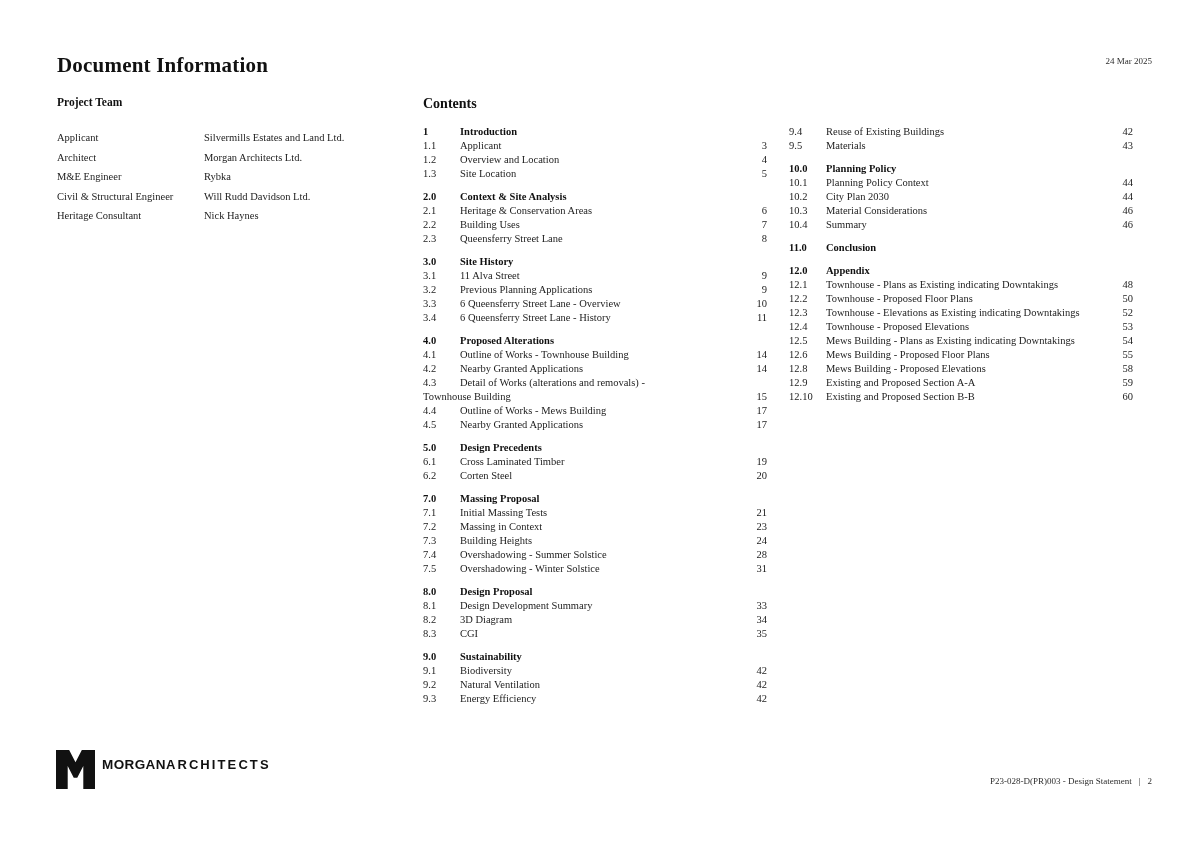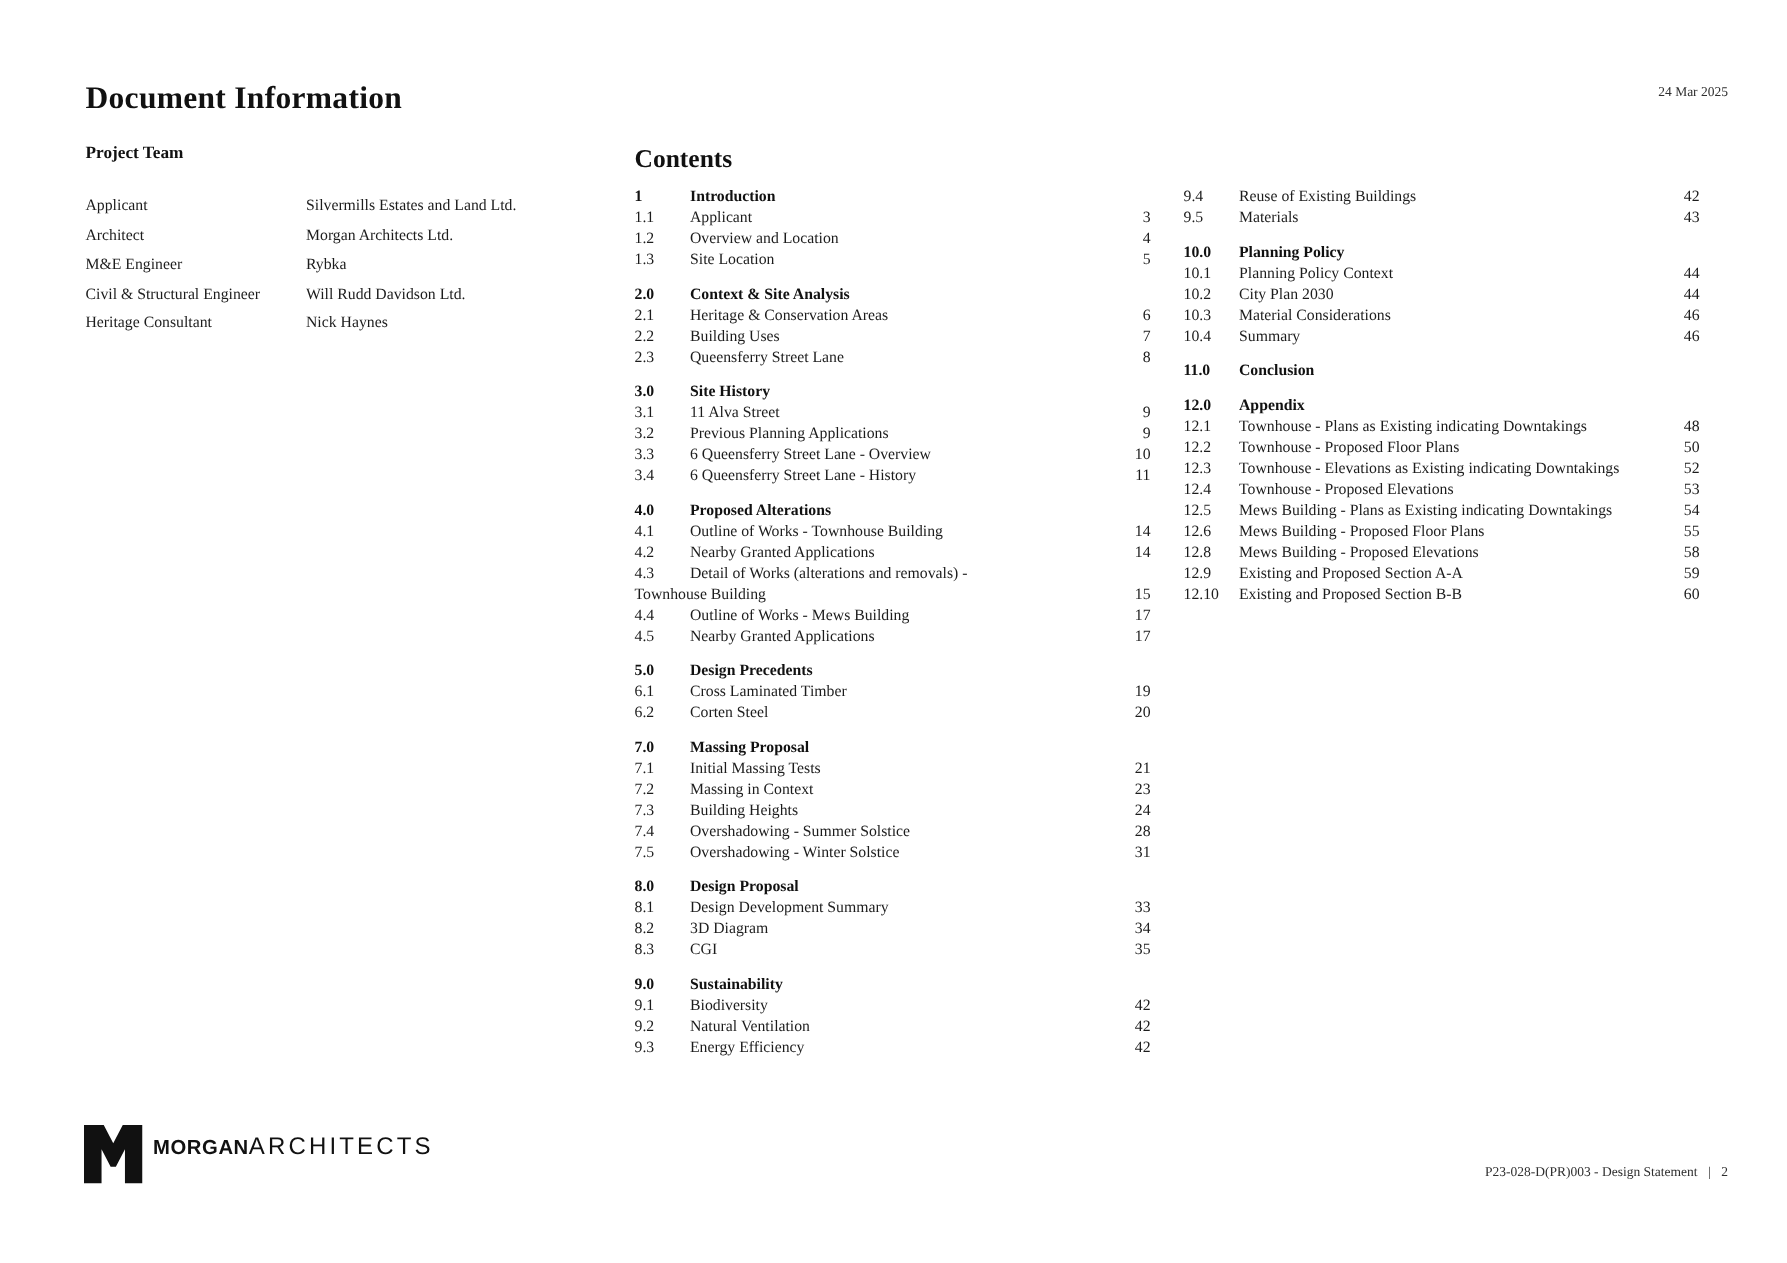--- a/index.html
+++ b/index.html
@@ -15,37 +15,37 @@
   .doc-title{
     position:absolute;left:57px;top:53px;
     font-size:21px;font-weight:bold;color:#111;letter-spacing:0.2px;
   }
   .doc-date{position:absolute;right:58px;top:56px;font-size:9px;color:#2e2e2e;}
 
   .team-heading{position:absolute;left:57px;top:96px;font-size:11.5px;font-weight:bold;color:#111;}
   .team-list{position:absolute;left:57px;top:131px;width:344px;}
   .team-row{display:grid;grid-template-columns:147px 1fr;font-size:10.5px;line-height:14px;margin-bottom:5.5px;}
 
-  .contents-heading{position:absolute;left:423px;top:96px;font-size:17px;font-weight:bold;color:#111;}
+  .contents-heading{position:absolute;left:423px;top:96px;font-size:14px;font-weight:bold;color:#111;}
   .toc-col{position:absolute;top:125px;width:344px;font-size:10.5px;}
   .toc-col-1{left:423px;}
   .toc-col-2{left:789px;}
   .toc-header{font-weight:bold;color:#111;line-height:14px;margin-top:9px;}
   .toc-col .toc-header:first-child{margin-top:0;}
   .toc-num{display:inline-block;width:37px;}
   .toc-item{position:relative;line-height:14px;padding-right:18px;}
   .toc-item-title{white-space:nowrap;}
   .toc-line2{display:block;min-height:14px;}
   .toc-page{position:absolute;right:0;bottom:0;line-height:14px;}
 
   .logo{position:absolute;left:56px;top:750px;display:flex;align-items:flex-start;}
   .logo-m{display:block;}
   .logo-text{margin-left:7px;margin-top:8px;display:flex;flex-direction:row;}
   .logo-name{font-family:"Liberation Sans",sans-serif;font-weight:bold;font-size:13.5px;line-height:13px;letter-spacing:0.4px;color:#111;}
-  .logo-subtitle{font-family:"Liberation Sans",sans-serif;font-weight:400;font-size:16px;line-height:12px;letter-spacing:2.1px;color:#111;margin-top:1px;}
+  .logo-subtitle{font-family:"Liberation Sans",sans-serif;font-weight:700;font-size:13px;line-height:12px;letter-spacing:2.1px;color:#111;margin-top:1px;}
 
   .footer{position:absolute;right:58px;top:776px;font-size:9px;color:#2e2e2e;}
   .footer .sep{margin:0 7px;}
 </style>
 </head>
 <body>
 
 <div class="sheet">
 
   <div class="doc-title">Document Information</div>

